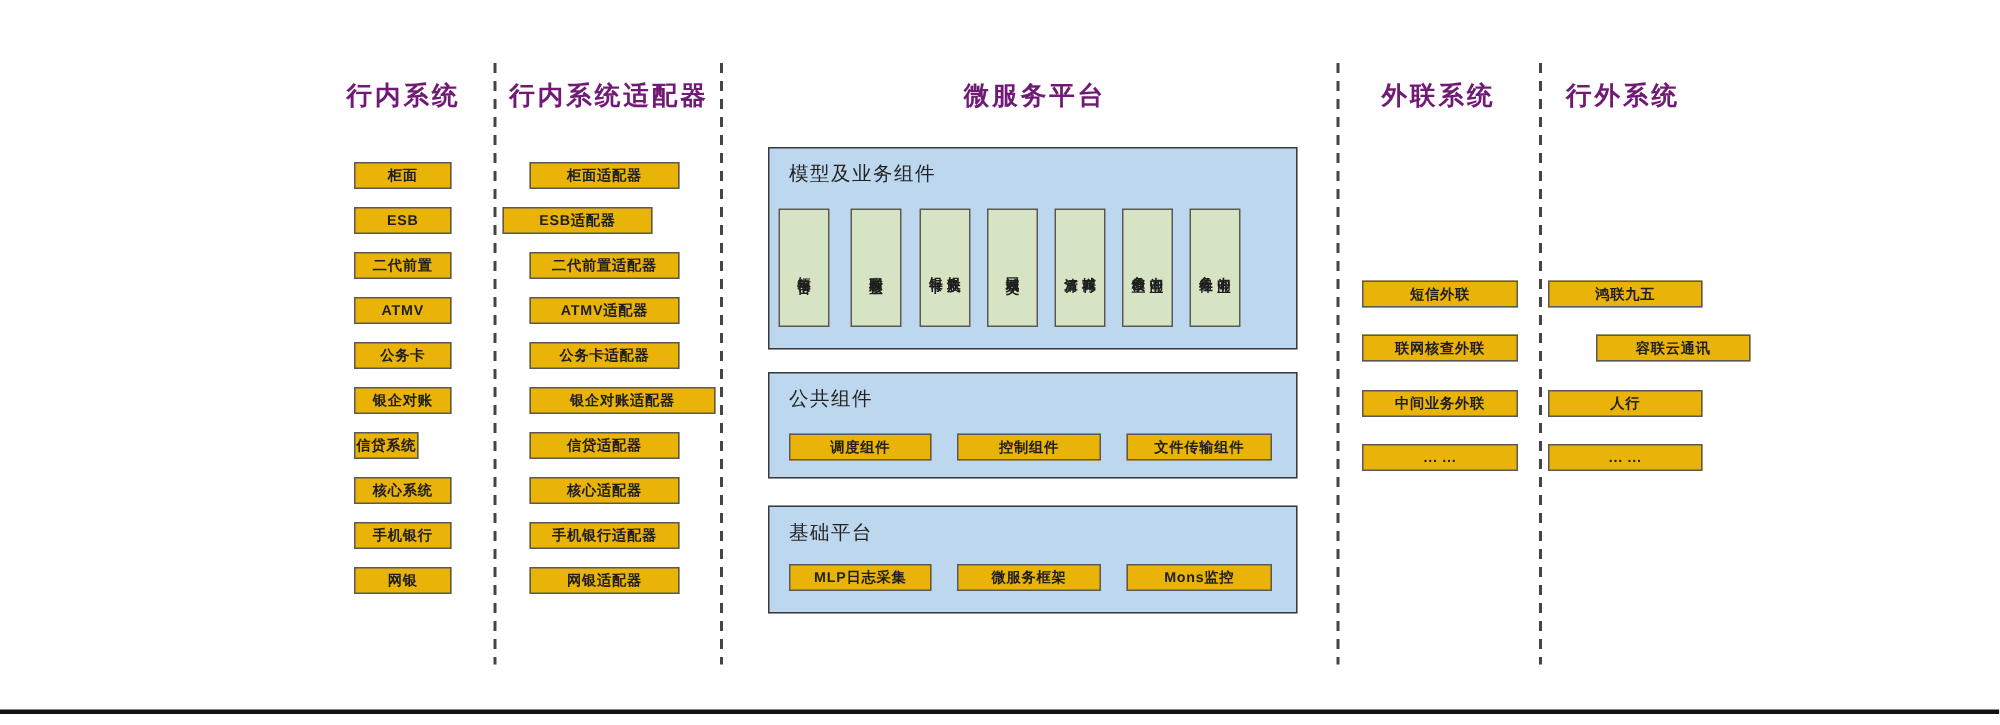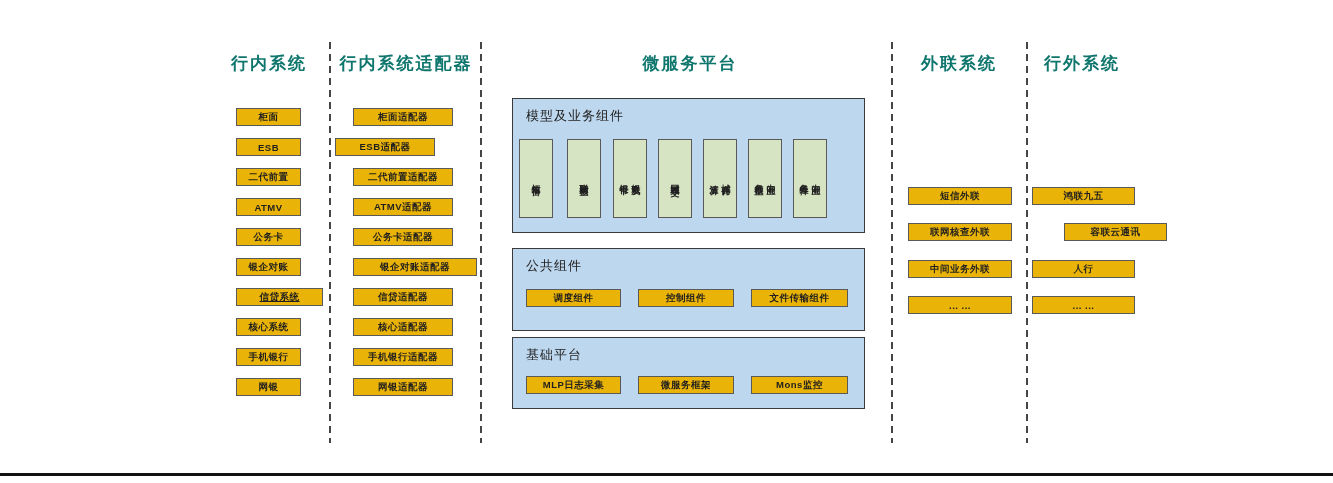--- a/index.html
+++ b/index.html
@@ -2,21 +2,21 @@
 <html><head>
 <meta charset="utf-8">
 <style>
   html,body{margin:0;padding:0;background:#ffffff;}
   .stage{
     position:relative;width:1333px;height:483px;background:#ffffff;
     font-family:"Liberation Sans","DejaVu Sans",sans-serif;overflow:hidden;
   }
   .hdr{
     position:absolute;top:52px;width:170px;text-align:center;
-    font-size:17px;font-weight:bold;color:#0f766e;letter-spacing:2px;
+    font-size:17px;font-weight:bold;color:#701a75;letter-spacing:2px;
   }
   .dash{
     position:absolute;top:42px;width:2px;height:401px;
     background:repeating-linear-gradient(180deg,#454545 0 7px,transparent 7px 12px);
   }
   .box{
     position:absolute;height:18px;box-sizing:border-box;
     background:#eab308;border:1.4px solid #595959;
     display:flex;align-items:center;justify-content:center;
     font-size:9.5px;font-weight:bold;color:#1f1f1f;letter-spacing:0.5px;
@@ -57,21 +57,21 @@
   <div class="dash" style="left:480px;"></div>
   <div class="dash" style="left:891px;"></div>
   <div class="dash" style="left:1026px;"></div>
 
   <div class="box" style="left:236px;top:108px;width:65px;">柜面</div>
   <div class="box" style="left:236px;top:138px;width:65px;">ESB</div>
   <div class="box" style="left:236px;top:168px;width:65px;">二代前置</div>
   <div class="box" style="left:236px;top:198px;width:65px;">ATMV</div>
   <div class="box" style="left:236px;top:228px;width:65px;">公务卡</div>
   <div class="box" style="left:236px;top:258px;width:65px;">银企对账</div>
-  <div class="box" style="left:236px;top:288px;width:87px;text-decoration:underline;">信贷系统</div>
+  <div class="box" style="left:236px;top:288px;width:43px;">信贷系统</div>
   <div class="box" style="left:236px;top:318px;width:65px;">核心系统</div>
   <div class="box" style="left:236px;top:348px;width:65px;">手机银行</div>
   <div class="box" style="left:236px;top:378px;width:65px;">网银</div>
 
   <div class="box" style="left:353px;top:108px;width:100px;">柜面适配器</div>
   <div class="box" style="left:335px;top:138px;width:100px;">ESB适配器</div>
   <div class="box" style="left:353px;top:168px;width:100px;">二代前置适配器</div>
   <div class="box" style="left:353px;top:198px;width:100px;">ATMV适配器</div>
   <div class="box" style="left:353px;top:228px;width:100px;">公务卡适配器</div>
   <div class="box" style="left:353px;top:258px;width:124px;">银企对账适配器</div>
@@ -102,21 +102,21 @@
     <div class="vbox" style="left:235px;">
         <span class="vlabel">中间业
 务模型</span>
       </div>
     <div class="vbox" style="left:280px;">
         <span class="vlabel">中间业
 务组件</span>
       </div>
   </div>
 
-  <div class="panel" style="top:248px;height:83px;">
+  <div class="panel" style="top:248px;height:71px;">
     <div class="panel-label">公共组件</div>
     <div class="box" style="left:13px;top:40px;width:95px;">调度组件</div>
     <div class="box" style="left:125px;top:40px;width:96px;">控制组件</div>
     <div class="box" style="left:238px;top:40px;width:97px;">文件传输组件</div>
   </div>
 
   <div class="panel" style="top:337px;height:72px;">
     <div class="panel-label">基础平台</div>
     <div class="box" style="left:13px;top:38px;width:95px;">MLP日志采集</div>
     <div class="box" style="left:125px;top:38px;width:96px;">微服务框架</div>

